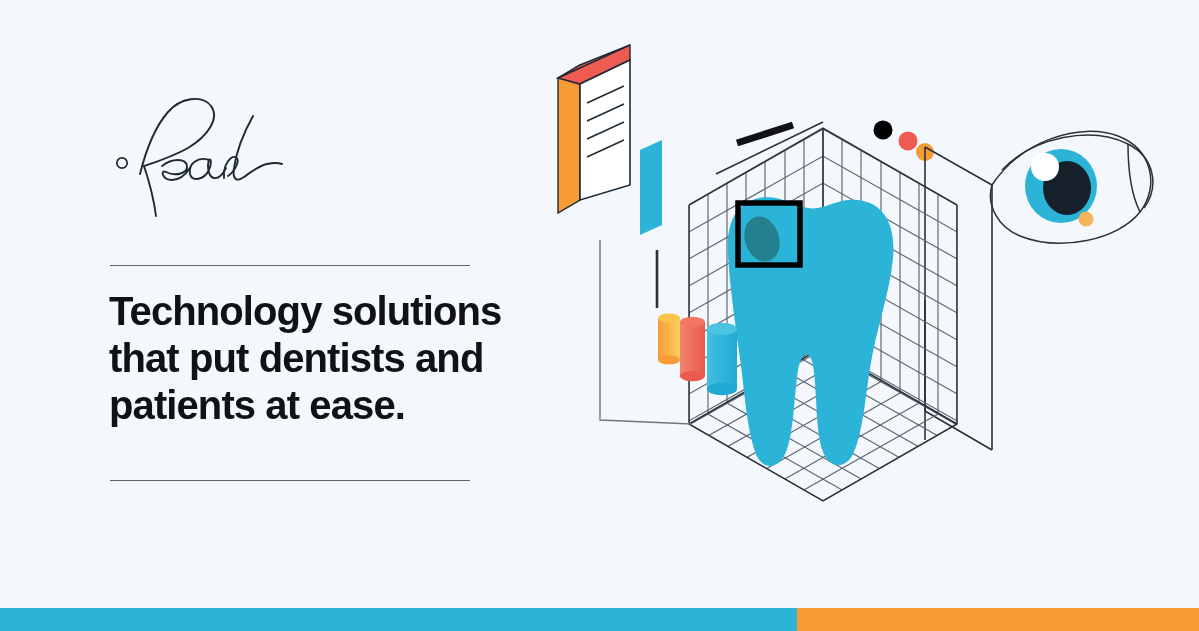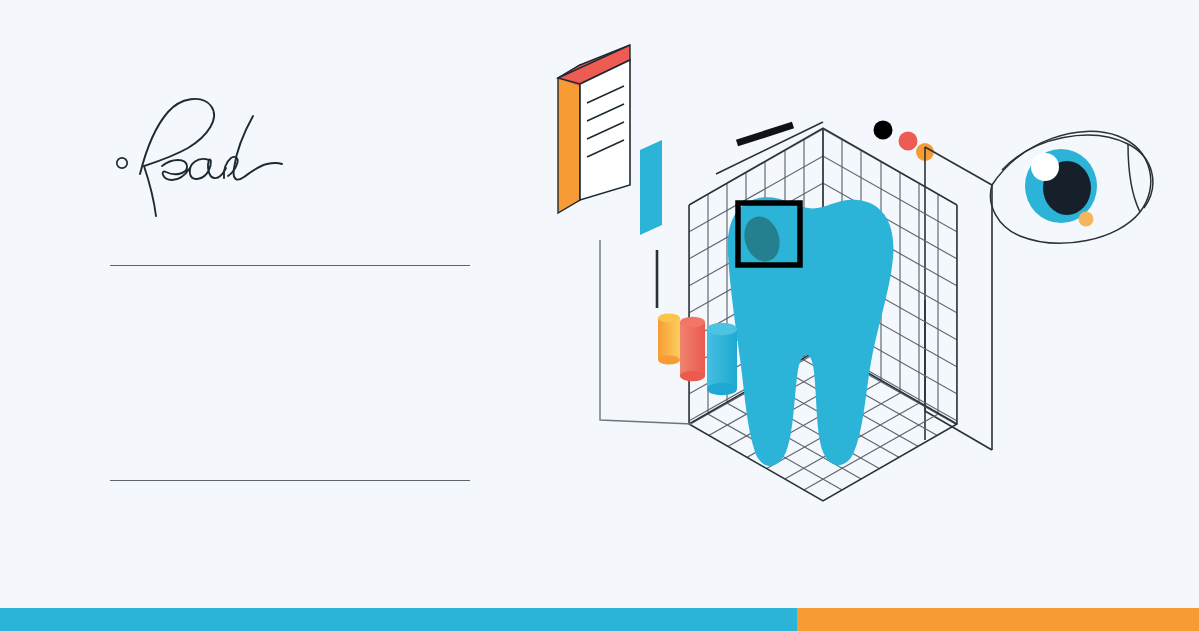--- a/index.html
+++ b/index.html
@@ -120,20 +120,23 @@
                    C 125 78, 121 82, 118 84"></path>
 
           <path d="M143 24 C 133 42, 126 62, 124 76 C 122 88, 127 90, 134 85
                    C 141 80, 148 74, 157 72 C 166 70, 172 72, 172 72"></path>
         </g>
       </svg>
     </div>
 
     <div class="rule rule-top"></div>
 
+    <h1 class="headline">Technology solutions
+that put dentists and
+patients at ease.</h1>
 
     <div class="rule rule-bottom"></div>
   </div>
 
   <div class="illustration">
     <svg width="659" height="608" viewBox="0 0 659 608" xmlns="http://www.w3.org/2000/svg">
 
       <defs>
         <linearGradient id="gradOrange" x1="0" y1="0" x2="1" y2="0">
           <stop offset="0%" stop-color="#f79c35"></stop>

